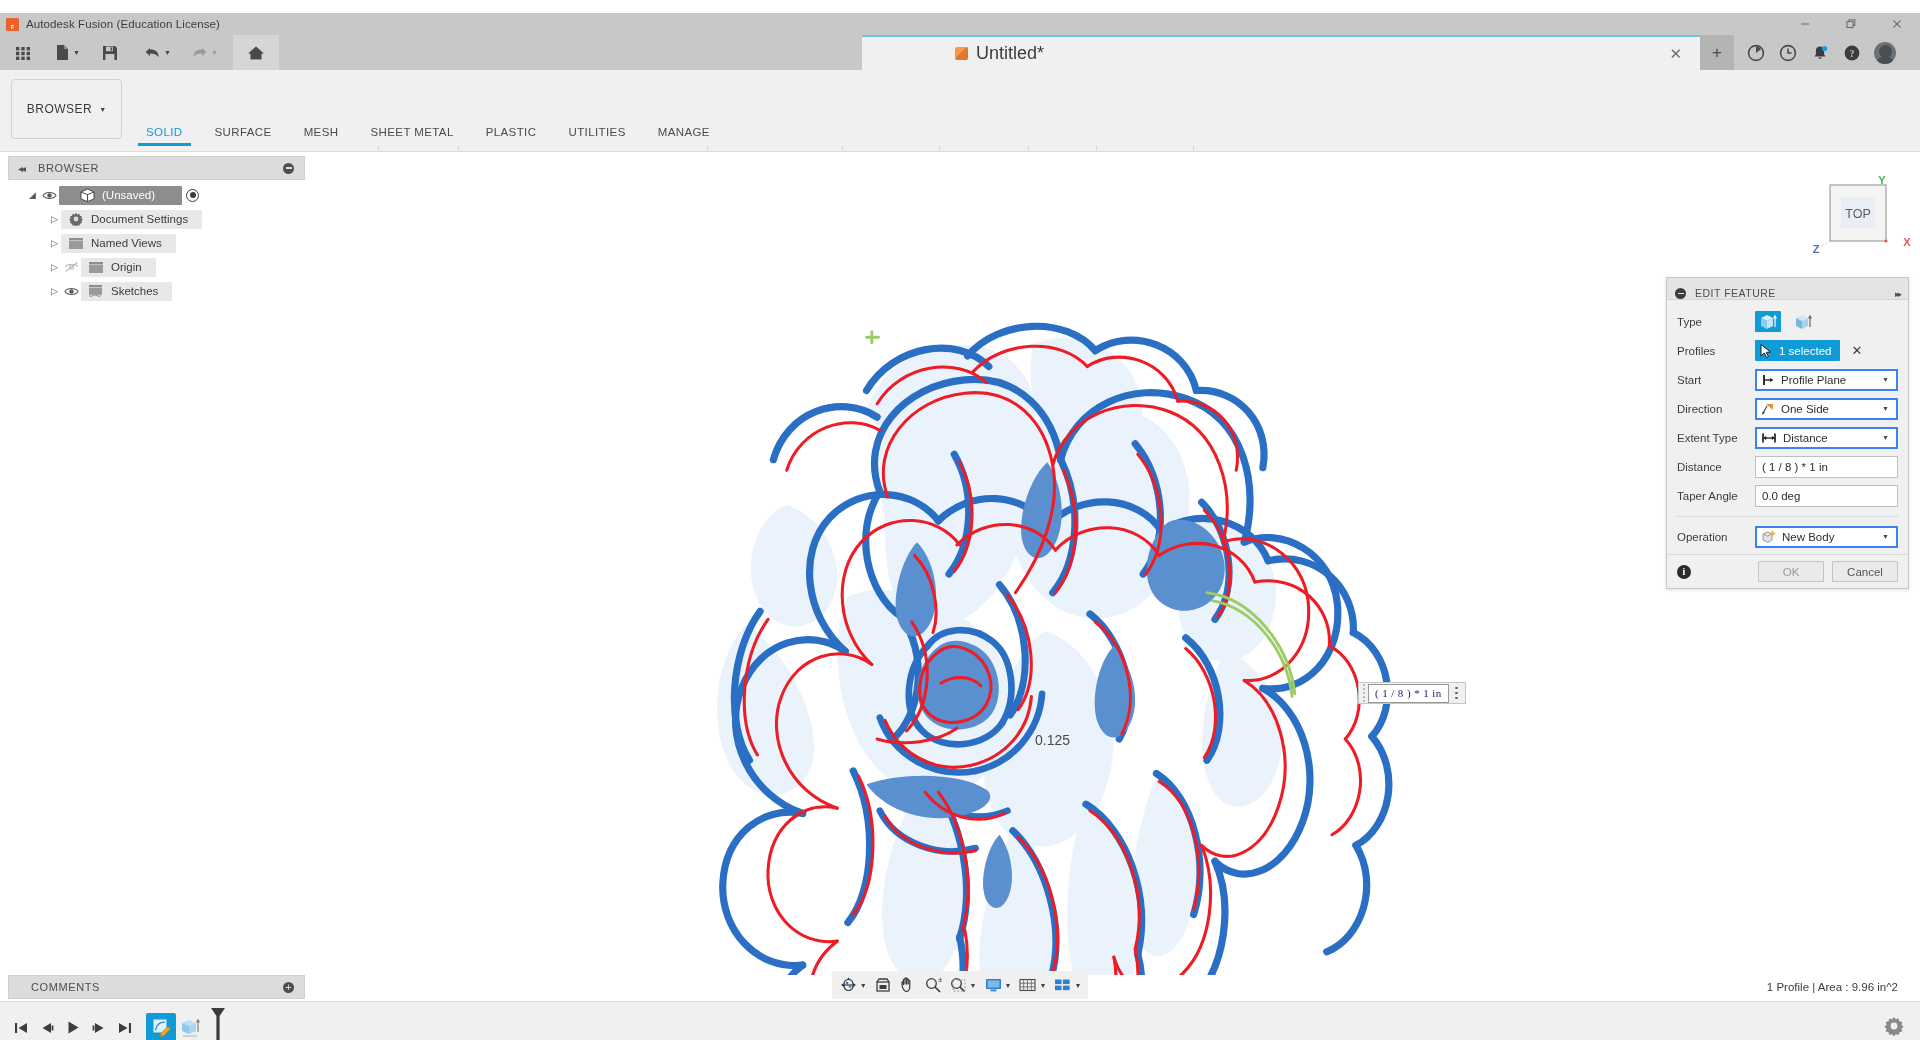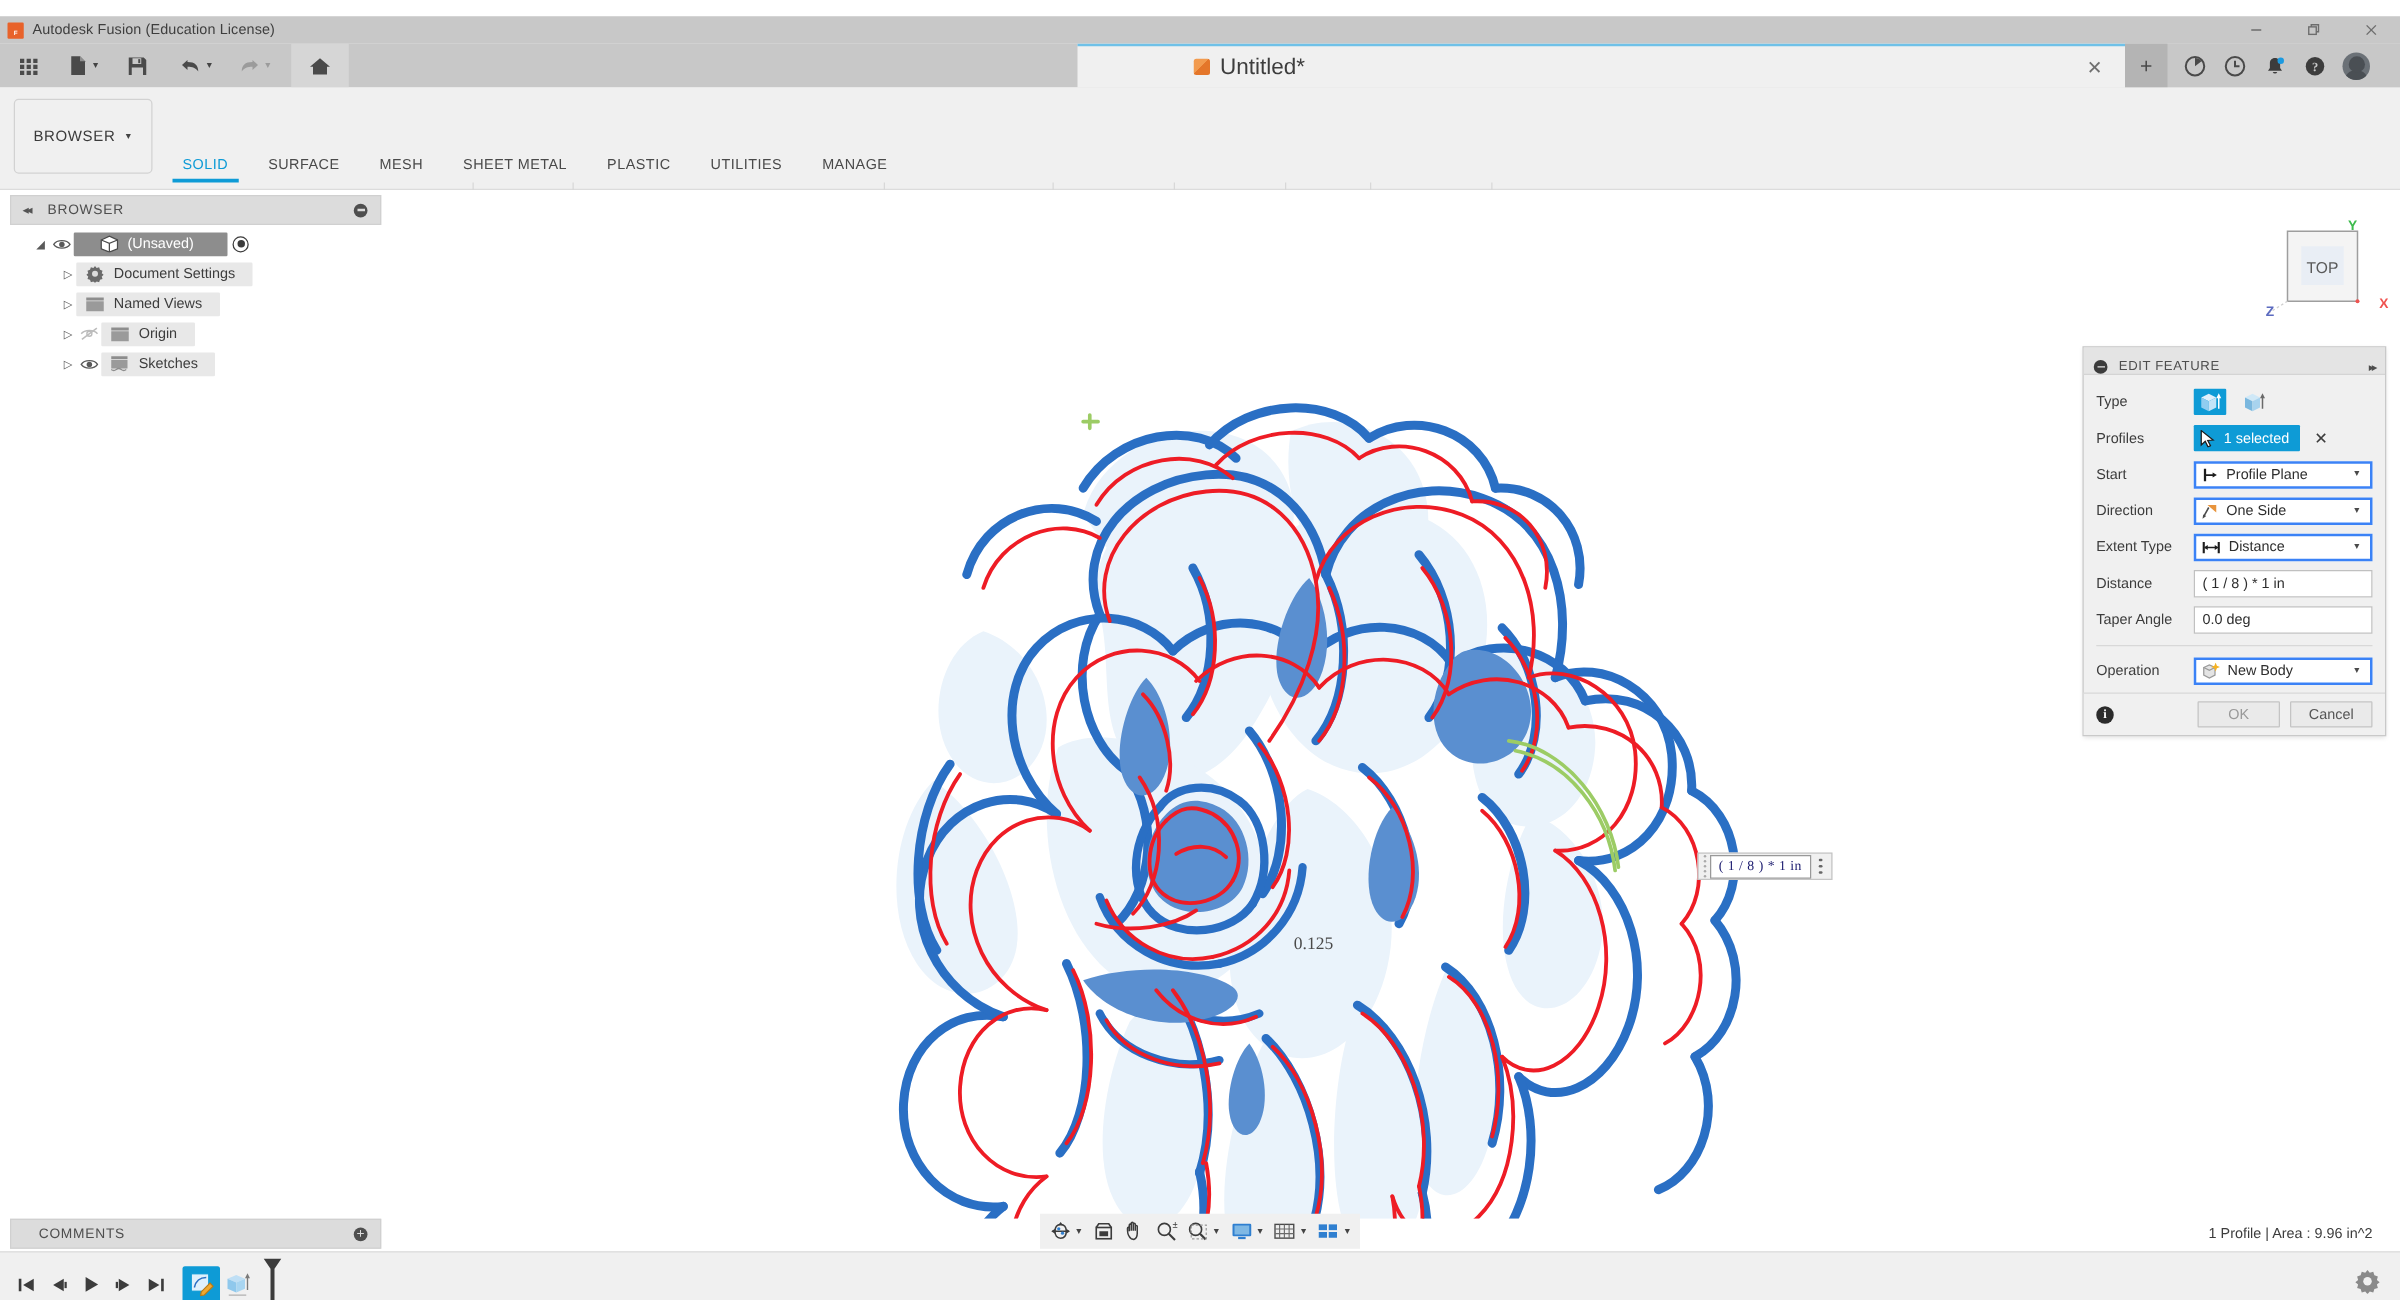--- a/index.html
+++ b/index.html
@@ -155,22 +155,22 @@
   .radiodot::after { content:''; width:6px; height:6px; border-radius:50%; background:#3c3c3c; }
 
   
   .canvas {
     position: absolute; left: 0; top: 139px; width: 1920px; height: 823px;
     background: #ffffff; overflow: hidden;
   }
   .viewcube { position: absolute; left: 1808px; top: 158px; }
 
   .dim-label {
-    position: absolute; left: 1035px; top: 596px; font-size: 14px;
-    color: #4a4a4a; font-family: Liberation Serif, serif;
+    position: absolute; left: 1035px; top: 580px; font-size: 14px;
+    color: #4a4a4a; font-family: Liberation Sans, sans-serif;
   }
   .dim-input {
     position: absolute; left: 1358px; top: 669px; height: 22px;
     display: flex; align-items: center; background: #f0f0f0;
     border: 1px solid #c5c5c5;
   }
   .dim-grip {
     width: 9px; height: 20px; display:flex; flex-direction:column;
     justify-content:center; gap:2px; align-items:center; padding: 0 2px;
   }

